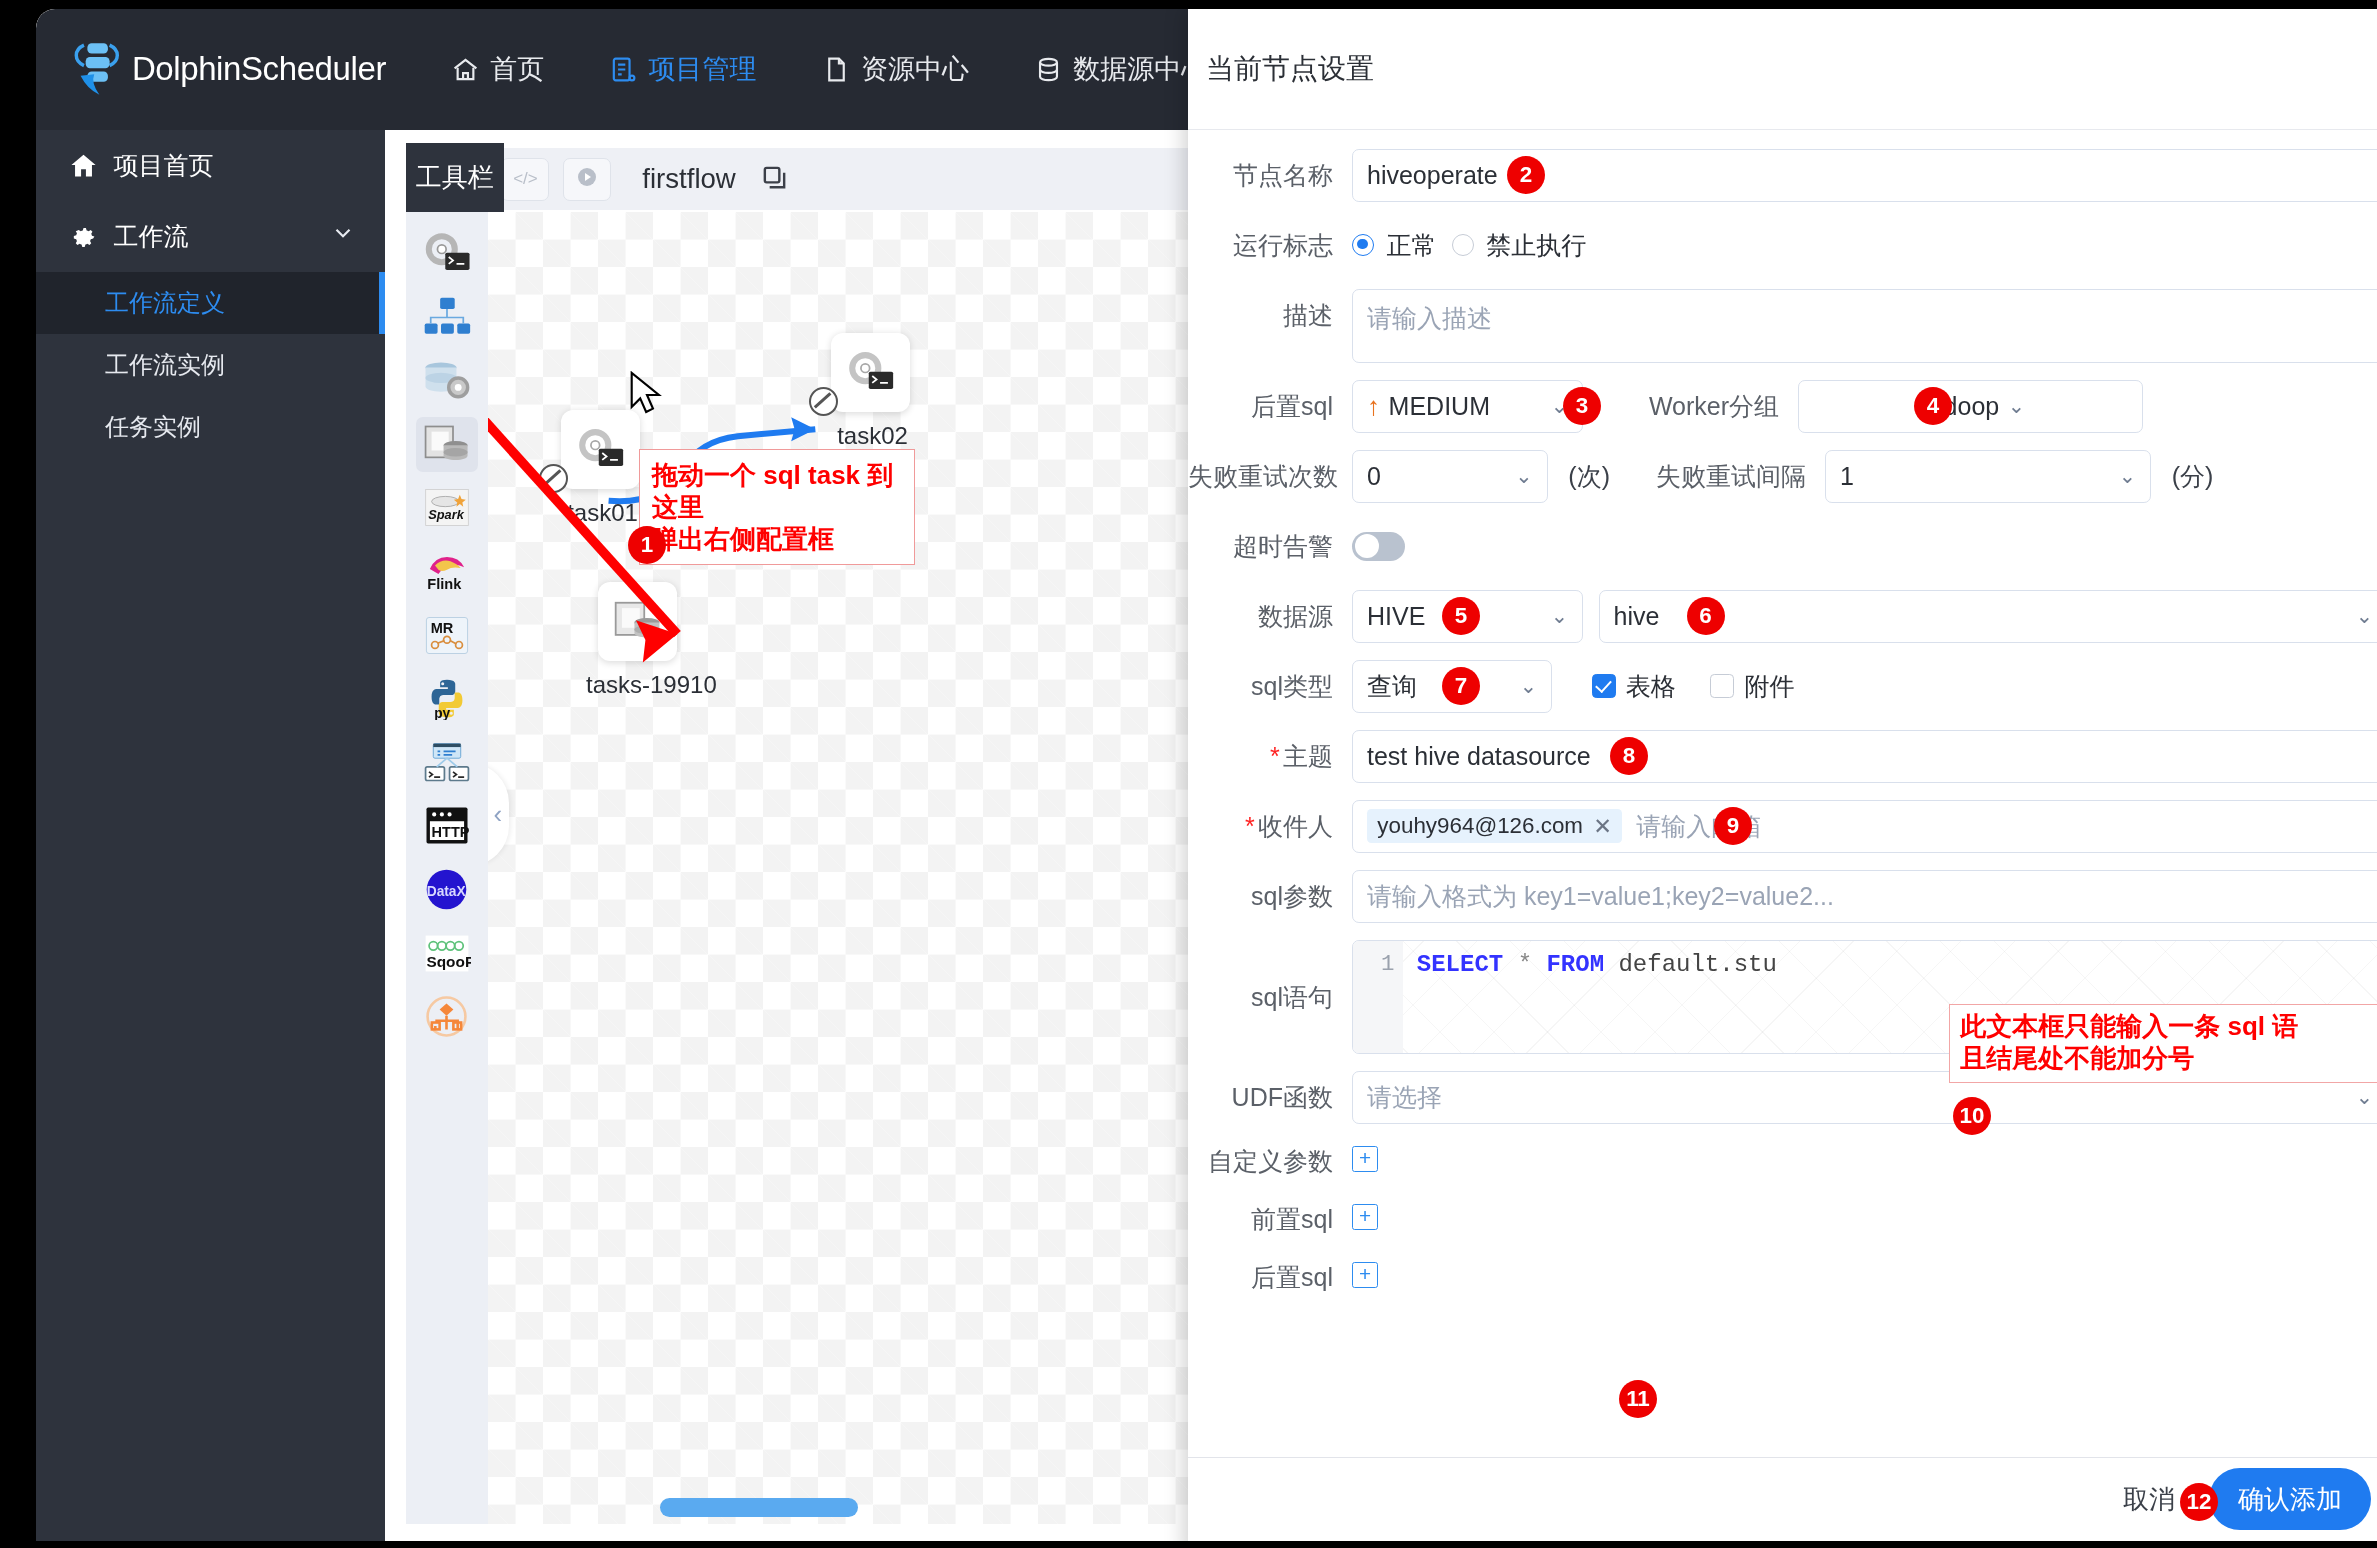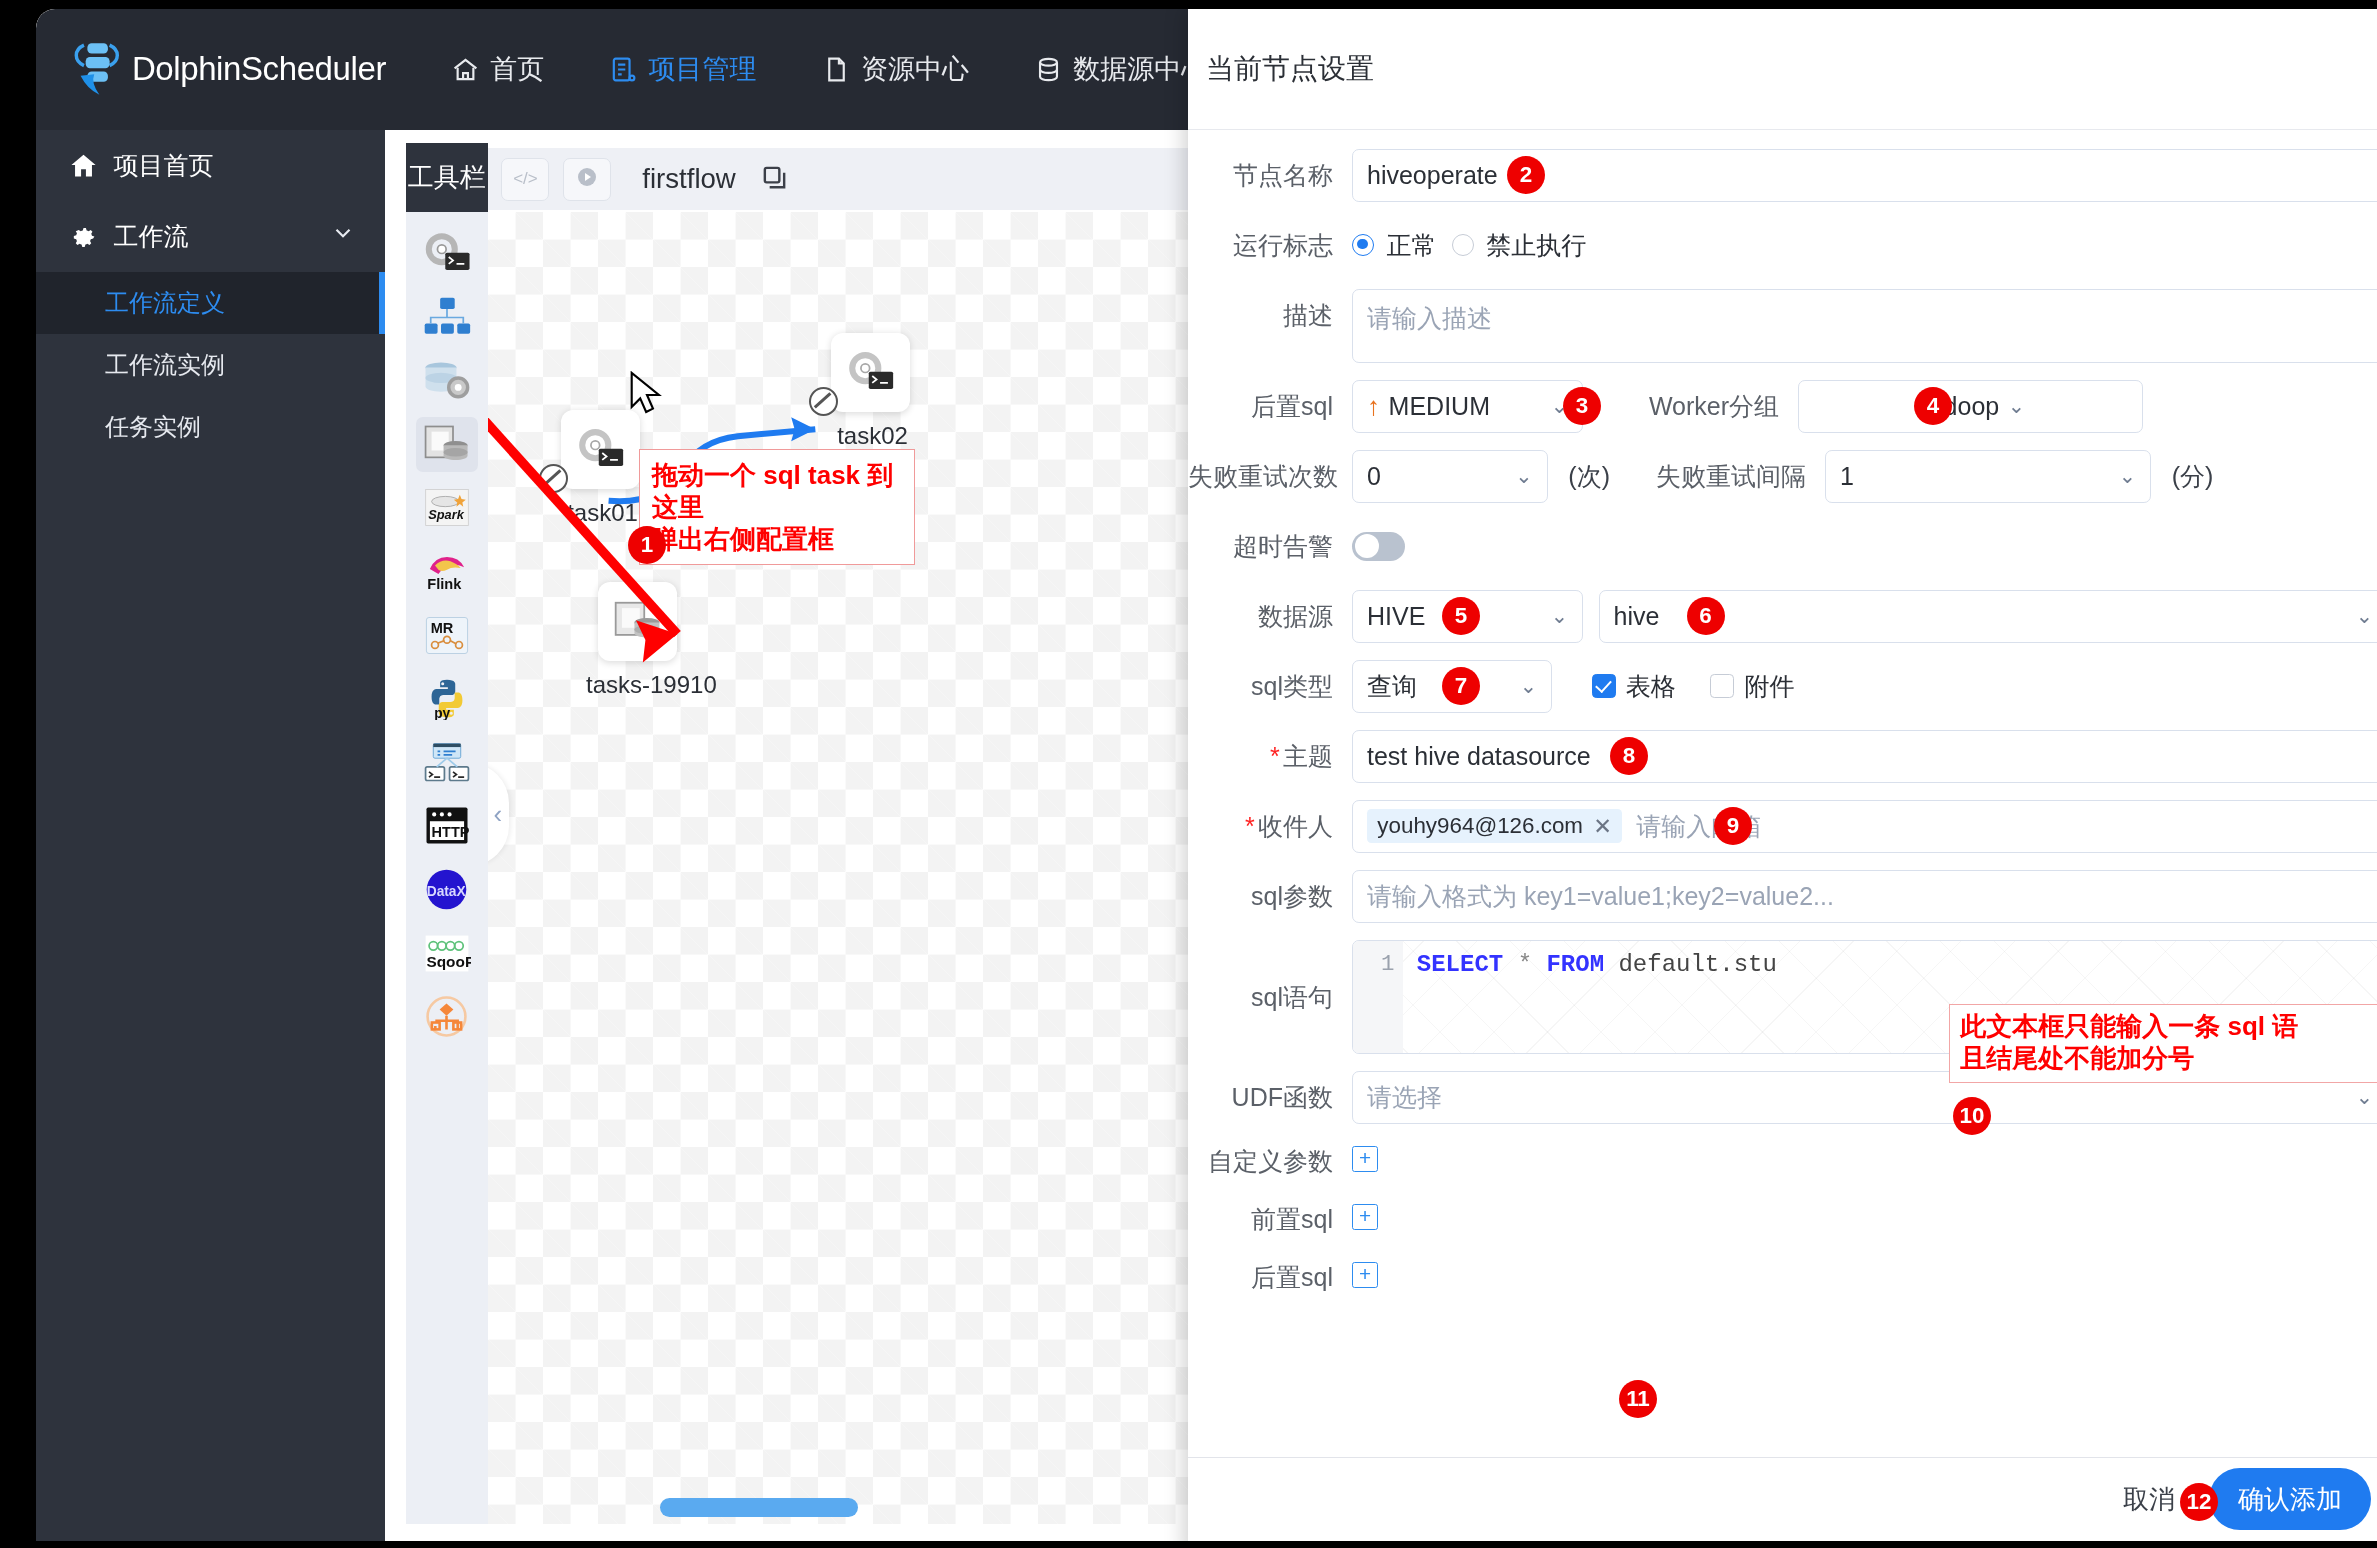--- a/index.html
+++ b/index.html
@@ -63,21 +63,21 @@
   }
   #wsinner {
     position:absolute; left:0; top:0; right:0; bottom:0;
     margin:8.6px 0 0 0; background:#fff;
   }
   #flowbar {
     position:absolute; left:20.7px; top:10.3px; right:0; height:62px;
     background:#eef0f5; display:flex; align-items:center;
   }
   #toolbox-tab {
-    position:absolute; left:20.7px; top:5.2px; width:82px; height:69px;
+    position:absolute; left:20.7px; top:5.2px; width:98px; height:69px;
     background:#2e333d; color:#fff; font-size:26px;
     display:flex; align-items:center; justify-content:center; z-index:4;
   }
   .fbtn {
     width:48px; height:43px; border:0.9px solid #dfe3ea; border-radius:6.9px;
     background:#f6f7fa; display:flex; align-items:center; justify-content:center;
     margin-left:13.8px; color:#b9bfc9; font-size:17px;
   }
   #flowname { margin-left:31px; font-size:27.6px; color:#2b2f36; }
   #copy-ico { margin-left:24px; color:#3c4049; }

